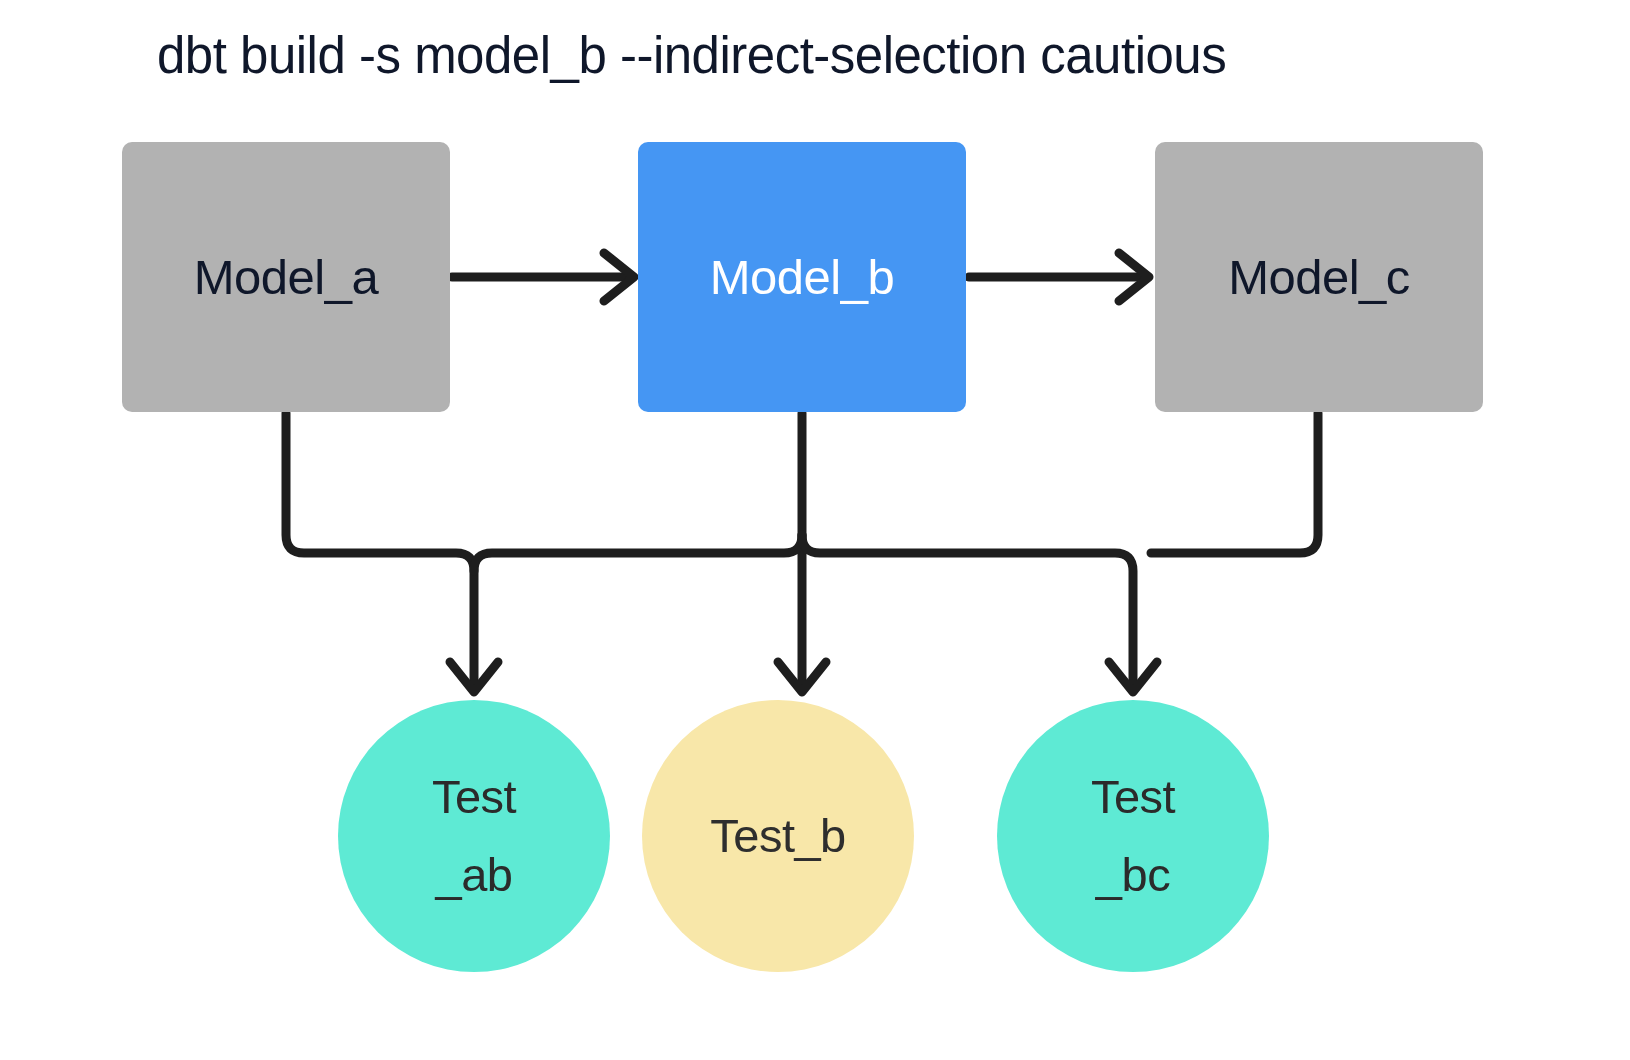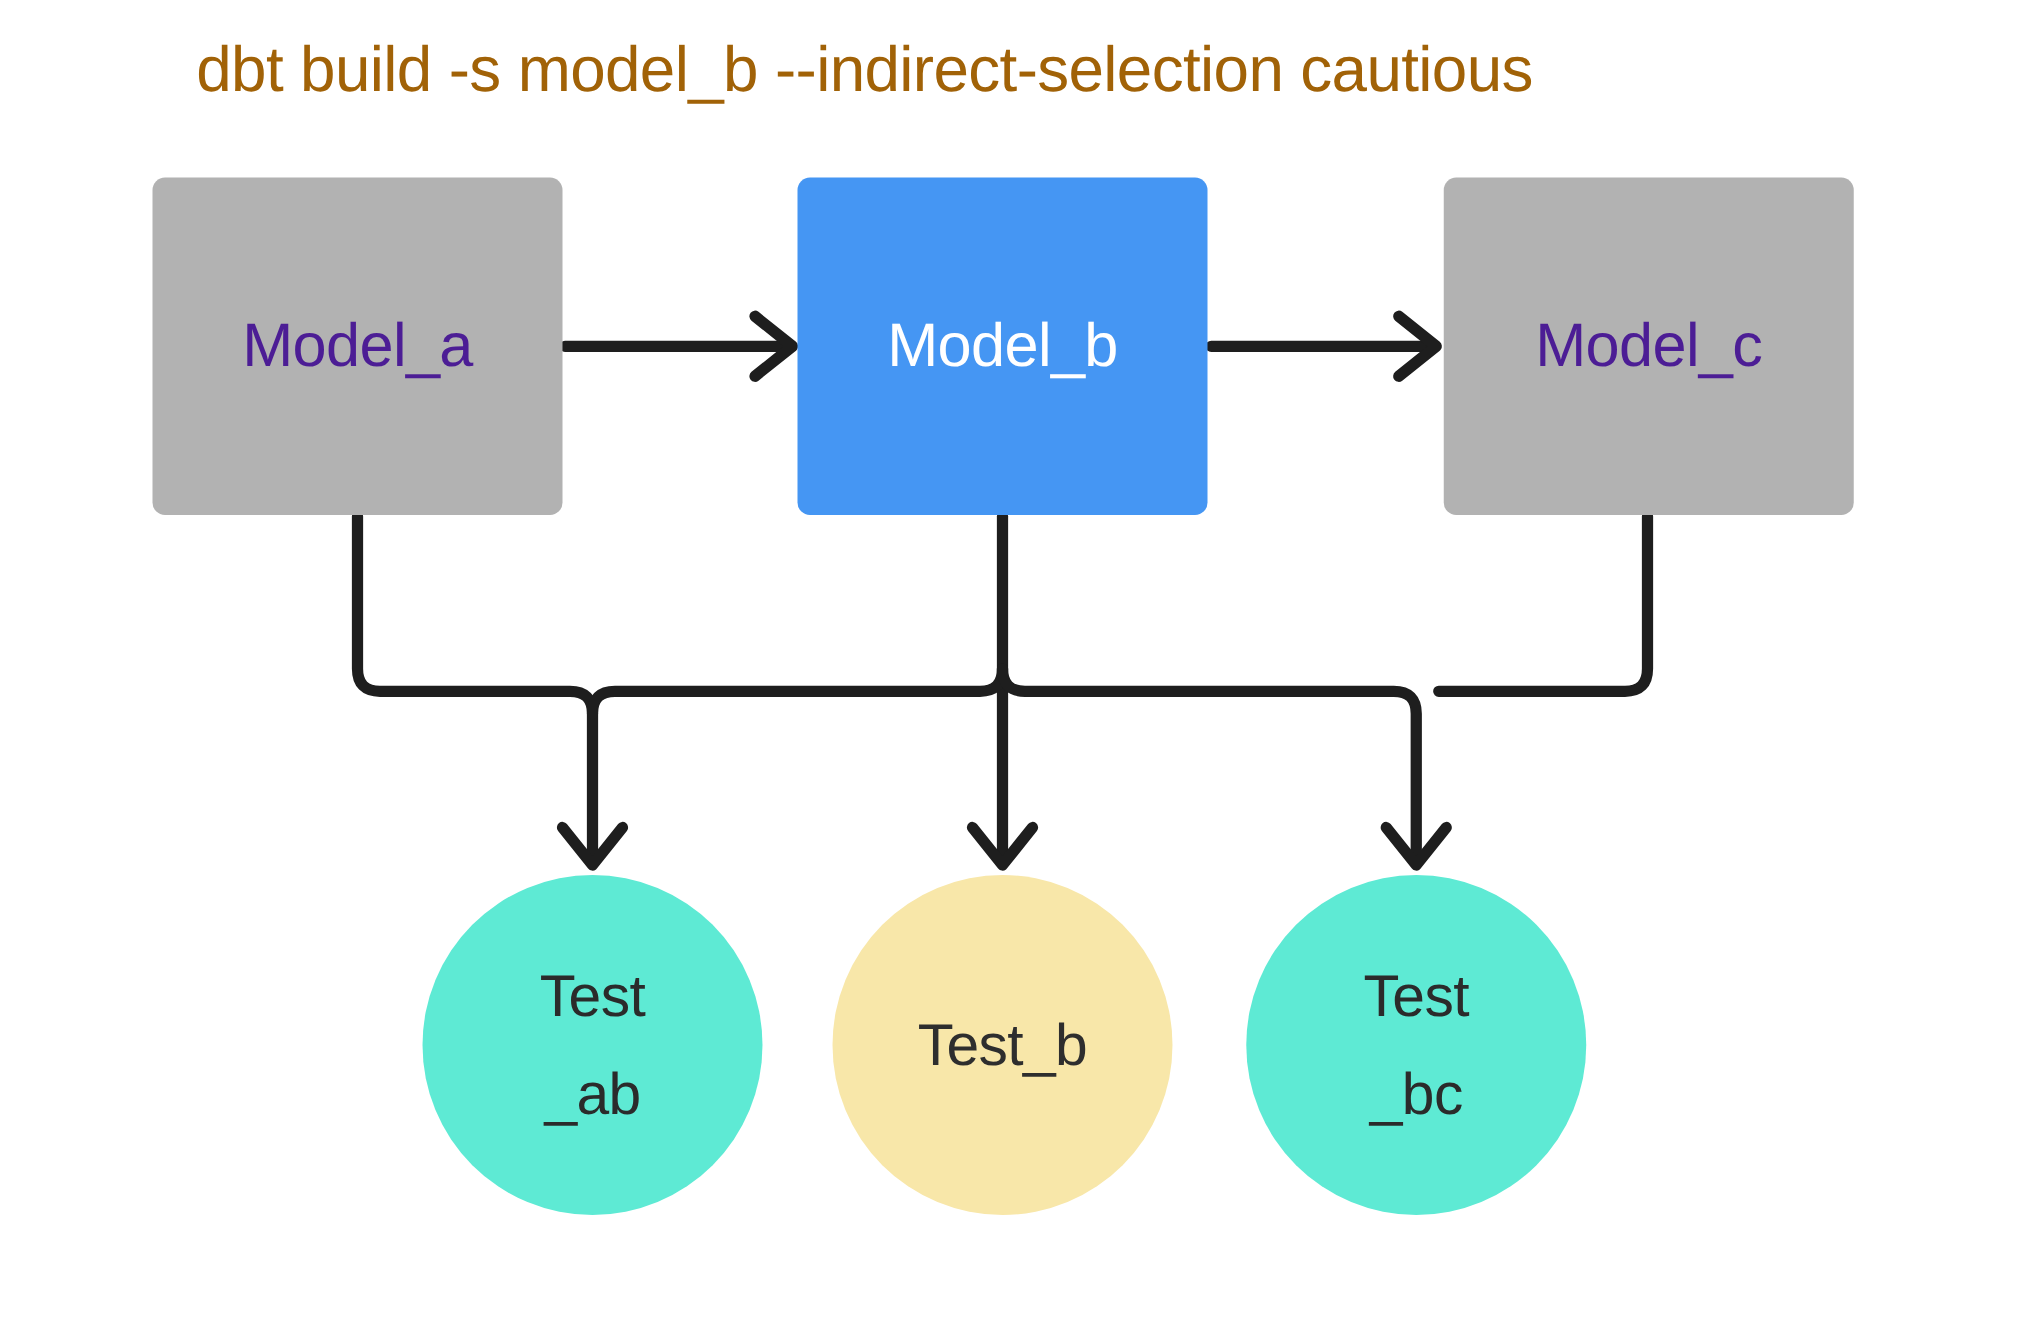--- a/index.html
+++ b/index.html
@@ -15,21 +15,21 @@
     background: #ffffff;
     overflow: hidden;
   }
   .title {
     position: absolute;
     left: 157px;
     top: 26px;
     font-size: 51px;
     font-weight: 500;
     letter-spacing: -0.5px;
-    color: #a16207;
+    color: #0f172a;
     white-space: nowrap;
   }
   .edges-svg {
     position: absolute;
     left: 0;
     top: 0;
     width: 1630px;
     height: 1060px;
   }
   .edges-svg path {
@@ -46,21 +46,21 @@
     height: 270px;
     border-radius: 10px;
     display: flex;
     align-items: center;
     justify-content: center;
     font-size: 49px;
     letter-spacing: -0.5px;
   }
   .node-box--gray {
     background: #b2b2b2;
-    color: #4c1d95;
+    color: #0f172a;
   }
   .node-box--blue {
     background: #4596f3;
     color: #ffffff;
   }
   .node-circle {
     position: absolute;
     top: 700px;
     width: 272px;
     height: 272px;
@@ -79,21 +79,21 @@
     color: #2b2b2b;
   }
   .node-circle--yellow {
     background: #f8e7a9;
     color: #2e2e2e;
   }
   #model-a { left: 122px; }
   #model-b { left: 638px; }
   #model-c { left: 1155px; }
   #test-ab { left: 338px; }
-  #test-b  { left: 666px; }
+  #test-b  { left: 642px; }
   #test-bc { left: 997px; }
 </style>
 </head>
 <body>
 
 <div class="canvas">
 
   <div class="title">dbt build -s model_b --indirect-selection cautious</div>
 
   <svg class="edges-svg" viewBox="0 0 1630 1060">

